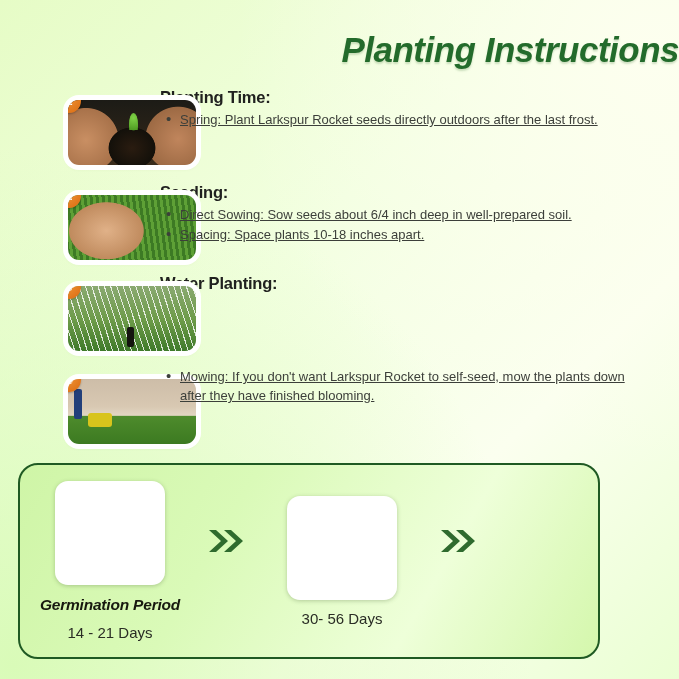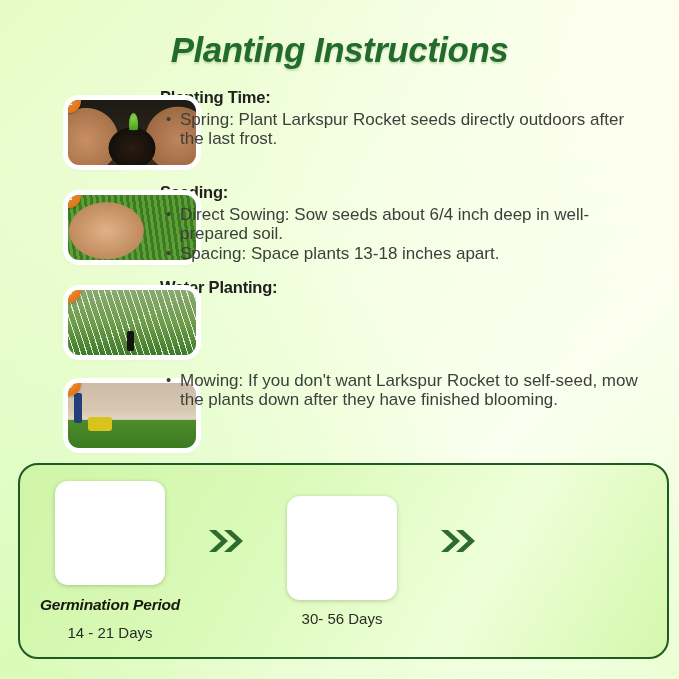--- a/index.html
+++ b/index.html
@@ -23,21 +23,21 @@
       linear-gradient(135deg, #e6fcc6 0%, #f2ffe0 40%, #fbffef 70%, #eaffd3 100%);
     box-sizing: border-box;
   }
 
   
   .title {
     position: absolute;
     top: 30px;
     left: 0;
     width: 679px;
-    text-align: center;
+    text-align: right;
     font-size: 35px;
     font-weight: bold;
     font-style: italic;
     color: #236b2b;
     letter-spacing: -0.5px;
     text-shadow: 0 2px 2px rgba(120,160,110,0.35);
   }
 
   
   .steps {
@@ -103,41 +103,42 @@
     margin: 0 0 3px 0;
     letter-spacing: -0.2px;
   }
   .bullets {
     margin: 0;
     padding: 0;
     list-style: none;
   }
   .bullets li {
     position: relative;
-    font-size: 17px;
+    font-size: 13px;
     line-height: 19px;
     color: #3c3f3a;
     padding-left: 20px;
     margin-bottom: 1px;
+    text-decoration: underline;
   }
   .bullets li::before {
     content: "\2022";
     position: absolute;
     left: 6px;
     top: -1px;
     font-size: 15px;
     color: #3c3f3a;
   }
 
   
   .timeline {
     position: absolute;
     left: 18px;
     top: 463px;
-    width: 651px;
+    width: 582px;
     height: 196px;
     box-sizing: border-box;
     border: 2px solid #1f5a23;
     border-radius: 20px;
     background: linear-gradient(120deg, #cff5a7 0%, #dafab8 35%, #eeffd9 70%, #d4f7ac 100%);
     display: flex;
     align-items: center;
   }
   .tl-stage {
     flex: 0 0 auto;
@@ -317,21 +318,21 @@
       <div class="thumb-wrap">
         <div class="thumb">
           <div class="art art-seedhand"></div>
           <div class="badge">2</div>
         </div>
       </div>
       <div class="step-text">
         <p class="step-title">Seeding:</p>
         <ul class="bullets">
           <li>Direct Sowing: Sow seeds about 6/4 inch deep in well-prepared soil.</li>
-          <li>Spacing: Space plants 13-18 inches apart.</li>
+          <li>Spacing: Space plants 10-18 inches apart.</li>
         </ul>
       </div>
     </div>
 
     <div class="step" style="margin-bottom:16px;">
       <div class="thumb-wrap">
         <div class="thumb">
           <div class="art art-sprinkler"></div>
           <div class="badge">3</div>
         </div>

